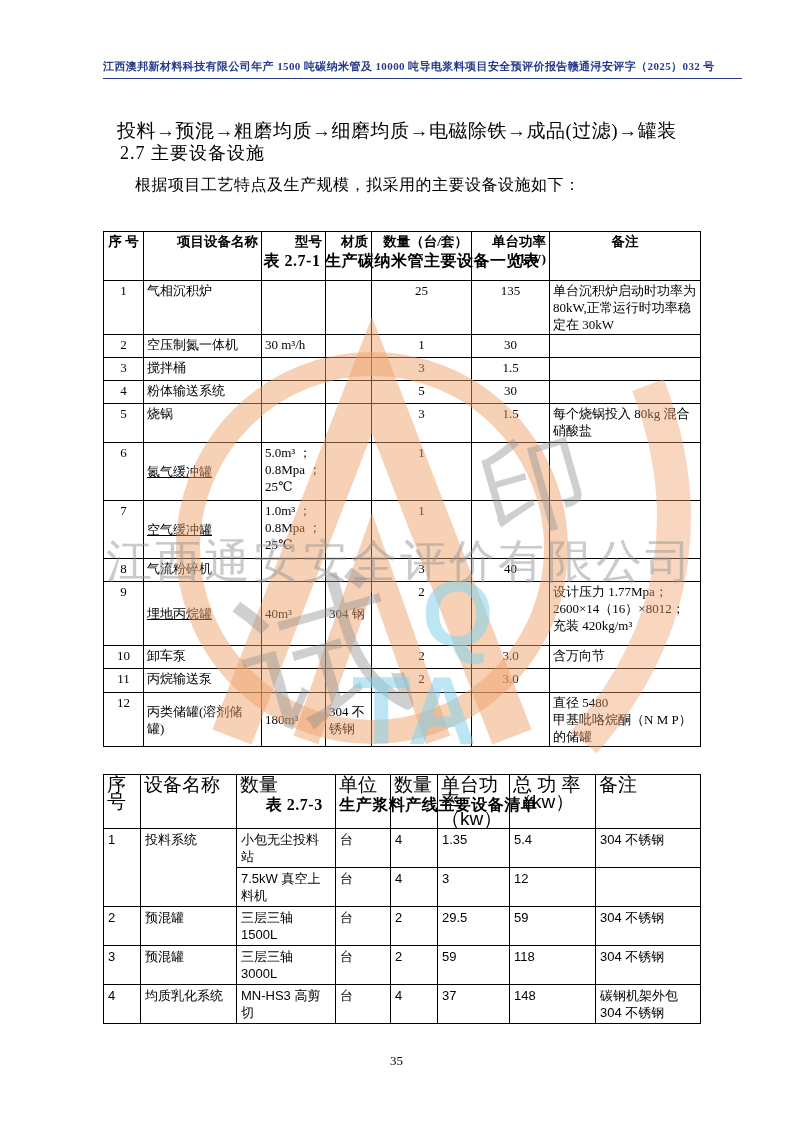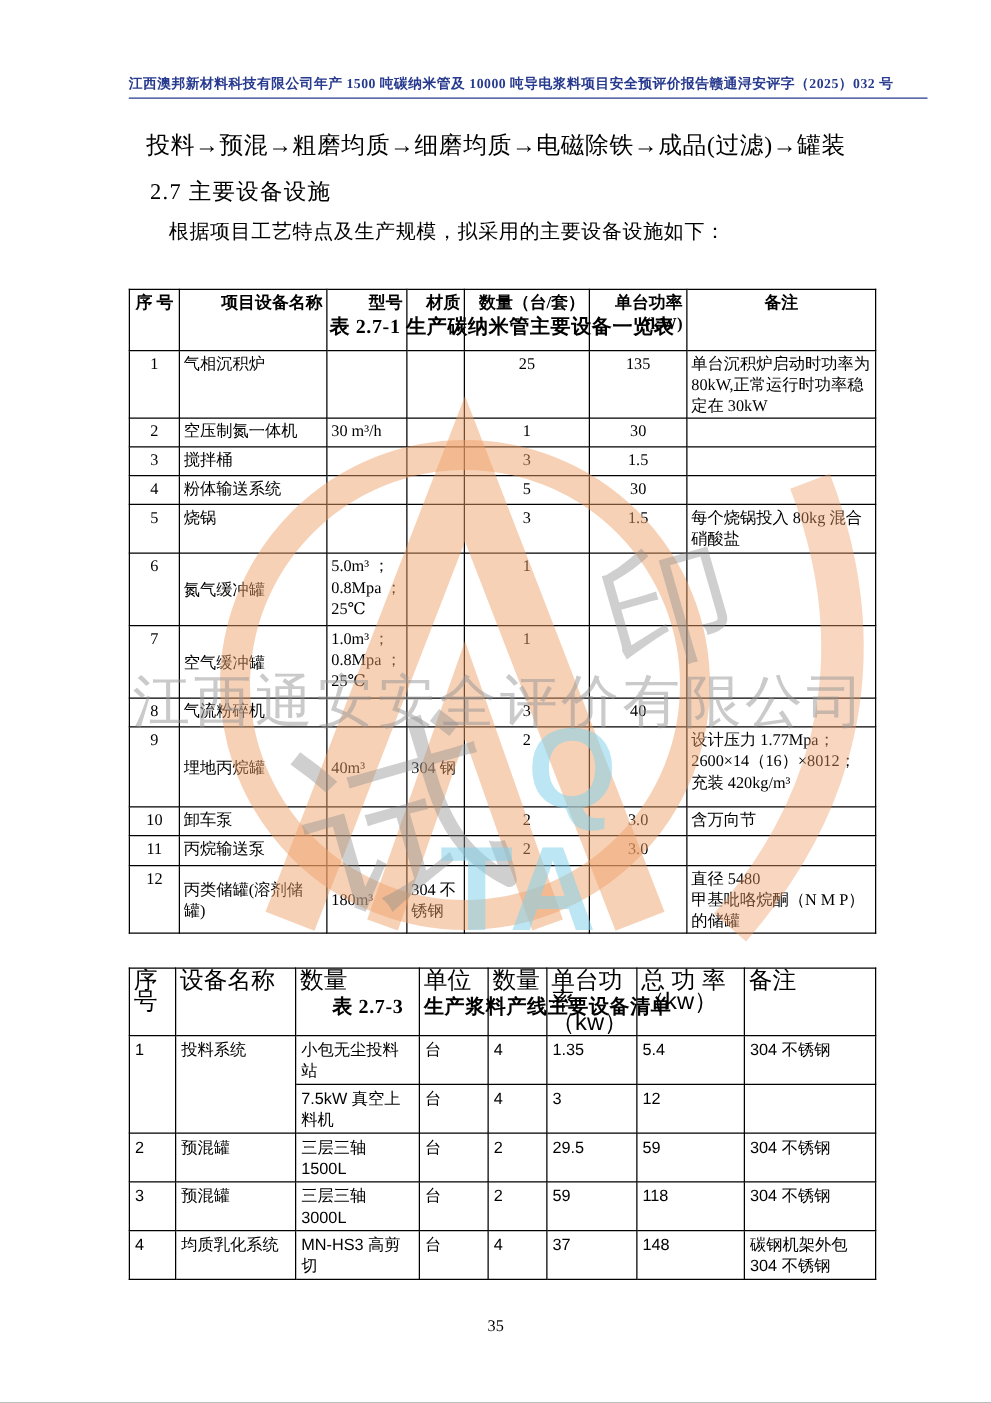--- a/index.html
+++ b/index.html
@@ -9,21 +9,21 @@
     background:#ffffff; overflow:hidden;
     font-family:"Liberation Serif","DejaVu Serif",serif; color:#000;
   }
   .doc-header {
     position:absolute; left:103px; top:59px; width:639px;
     font-size:11px; font-weight:bold; letter-spacing:0.4px;
     color:#273a8e; border-bottom:1.5px solid #273a8e; padding-bottom:4px;
     white-space:nowrap;
   }
   .flow-line {
-    position:absolute; left:117px; top:103px; width:600px;
+    position:absolute; left:117px; top:118px; width:600px;
     font-size:19px; letter-spacing:0.5px; white-space:nowrap;font-family:Liberation Serif, serif;
   }
   .section-heading {
     position:absolute; left:120px; top:141px;
     font-size:18px; font-weight:normal; letter-spacing:1px;
   }
   .intro {
     position:absolute; left:135px; top:175px; font-size:16px; letter-spacing:0.5px;
   }
   .tbl-title {
@@ -38,21 +38,21 @@
     padding-left:20px;
   }
   td, th {
     border:1px solid #000; vertical-align:top; white-space:pre-line;
     overflow:hidden; padding:1px 3px;
   }
   
   .tbl1 { top:231px; font-size:13px; line-height:17px; }
   .tbl1 th { font-weight:bold; text-align:right; font-size:13.5px; }
   .tbl1 th.c, .tbl1 td.c { text-align:center; }
-  .tbl1 tr.vm td:nth-child(2) { vertical-align:middle; }
+  .tbl1 tr.vm td:nth-child(2) { vertical-align:middle;text-decoration:underline; }
   .tbl1 tr.vm3 td:nth-child(2), .tbl1 tr.vm3 td:nth-child(3),
   .tbl1 tr.vm3 td:nth-child(4) { vertical-align:middle; }
   
   .tbl2 { top:774px; font-family:"Liberation Sans","DejaVu Sans",sans-serif;
           font-size:13px; line-height:17px; }
   .tbl2 th { font-weight:normal; text-align:left; font-size:19px; }
   .tbl2 td { text-align:left; padding:2px 4px; }
   .page-number {
     position:absolute; left:0; top:1018px; width:100%; text-align:center;
     font-size:13px;

